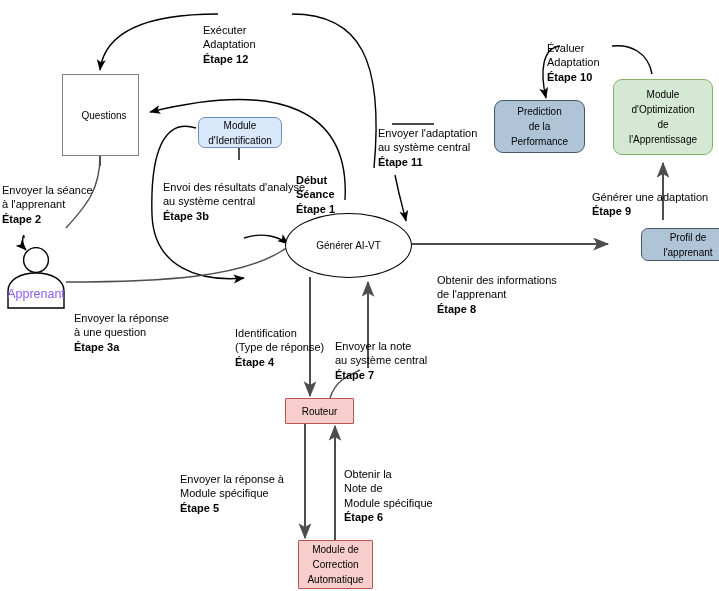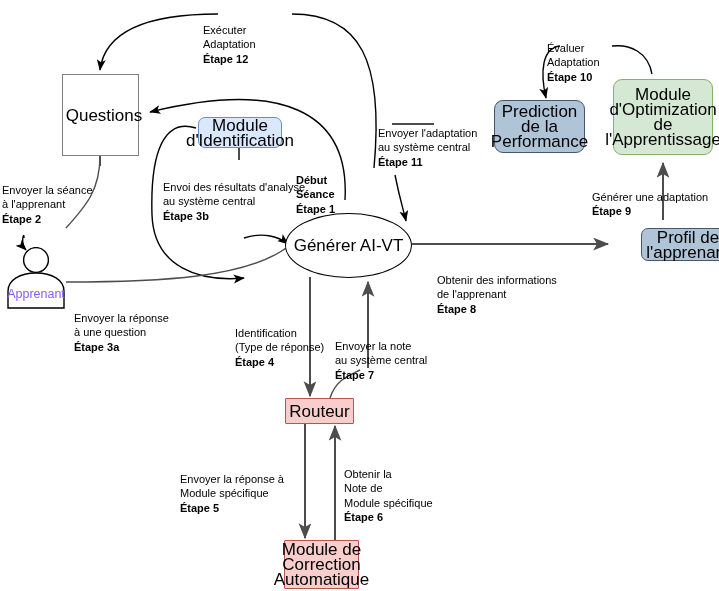--- a/index.html
+++ b/index.html
@@ -25,21 +25,21 @@
     width: 719px;
     height: 591px;
   }
   .node {
     position: absolute;
     box-sizing: border-box;
     display: flex;
     align-items: center;
     justify-content: center;
     text-align: center;
-    font-size: 17px;
+    font-size: 10px;
     line-height: 15px;
     color: #000000;
     z-index: 3;
   }
   .node-questions {
     background: #ffffff;
     border: 1.6px solid #808080;
   }
   .node-ident {
     background: #dae8fc;
@@ -183,21 +183,21 @@
 
   <div class="node node-profil" style="left:617px; top:228px; width:94px; height:33px;">
     <span style="white-space:pre-line;">Profil de
 l'apprenant</span>
   </div>
 
   <div class="node node-pink" style="left:285px; top:398px; width:69px; height:26px;">
     <span>Routeur</span>
   </div>
 
-  <div class="node node-pink" style="left:284px; top:540px; width:75px; height:49px;">
+  <div class="node node-pink" style="left:298px; top:540px; width:75px; height:49px;">
     <span style="white-space:pre-line;">Module de
 Correction
 Automatique</span>
   </div>
 
   <div class="actor" style="left:4px; top:247px; width:64px; height:62px;">
     <svg width="64" height="62" viewBox="0 0 64 62">
       <circle cx="32" cy="13" r="12.4" fill="#ffffff" stroke="#000000" stroke-width="1.4"></circle>
       <path d="M4,61 L4,44 C4,33 16,26 32,26 C48,26 60,33 60,44 L60,61 z" fill="#ffffff" stroke="#000000" stroke-width="1.4"></path>
     </svg>

